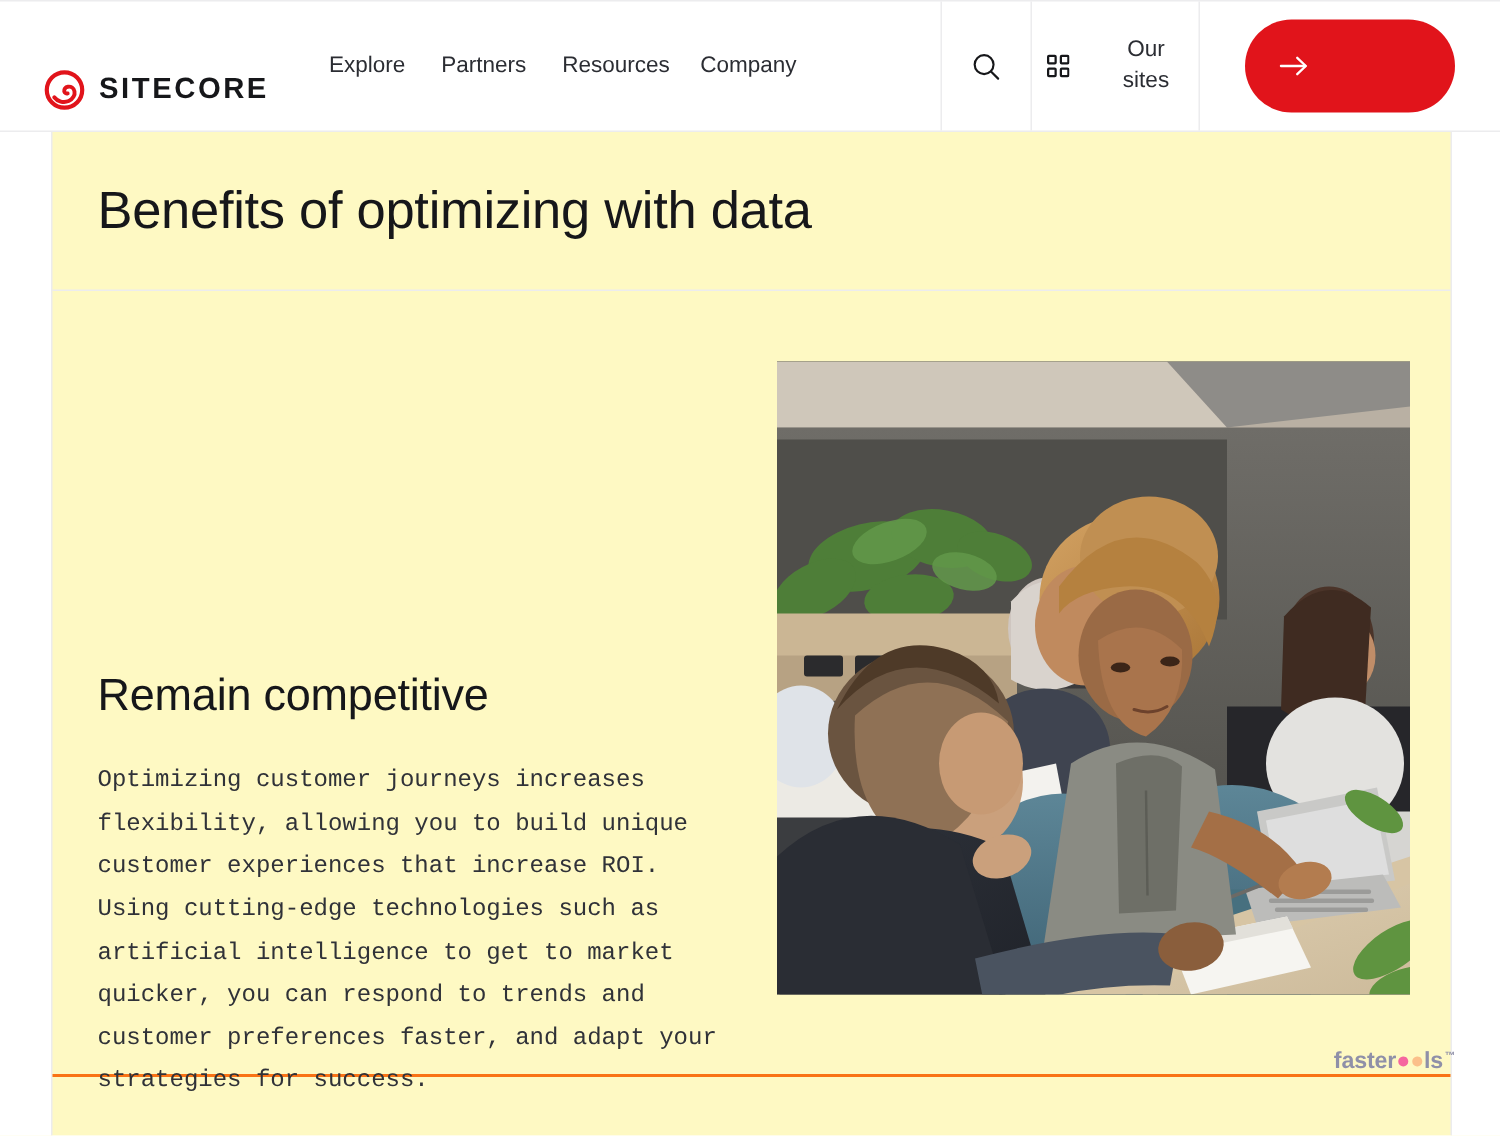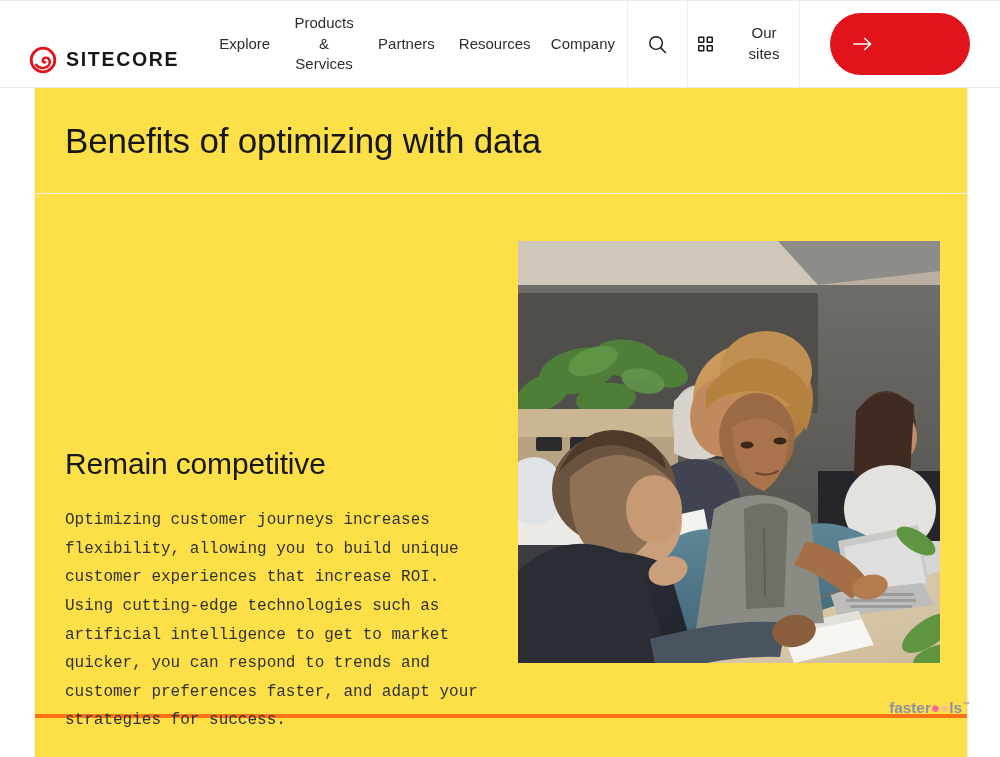--- a/index.html
+++ b/index.html
@@ -138,21 +138,21 @@
 
   
   .content-shell {
     position: absolute;
     top: 88px;
     left: 34px;
     width: 934px;
     height: 669px;
     border-left: 1px solid #ececee;
     border-right: 1px solid #ececee;
-    background: #fde047;
+    background: #fef9c3;
   }
 
   .title-band {
     height: 106px;
     border-bottom: 1px solid #ececee;
     display: flex;
     align-items: center;
     padding-left: 30px;
   }
 
@@ -160,21 +160,21 @@
     font-size: 35px;
     font-weight: 400;
     color: #16171a;
     letter-spacing: -0.2px;
     line-height: 1.2;
   }
 
   .feature-band {
     position: relative;
     height: 524px;
-    border-bottom: 4px solid #f97316;
+    border-bottom: 2px solid #f97316;
   }
 
   .feature-inner {
     display: flex;
     align-items: flex-start;
     height: 100%;
   }
 
   .feature-copy {
     width: 450px;
@@ -257,21 +257,20 @@
     <a class="brand">
       <svg class="brand-mark" viewBox="0 0 32 32" aria-hidden="true">
         <circle cx="16" cy="16" r="13.5" fill="none" stroke="#E1141B" stroke-width="3.2"></circle>
         <path d="M8.2 21.5c2.4 3.2 7 4.6 11 2.9 3.2-1.4 5-4.6 4.4-7.4-.5-2.4-2.7-3.9-5-3.5-2 .35-3.1 2-2.8 3.5.25 1.25 1.5 1.9 2.6 1.6" fill="none" stroke="#E1141B" stroke-width="3" stroke-linecap="round"></path>
       </svg>
       <span class="brand-word">SITECORE</span>
     </a>
 
     <nav class="main-nav">
       <div class="nav-item">Explore</div>
-      <div class="nav-item wide">Products &amp; Services</div>
       <div class="nav-item">Partners</div>
       <div class="nav-item">Resources</div>
       <div class="nav-item">Company</div>
     </nav>
 
     <div class="header-action search">
       <svg width="21" height="21" viewBox="0 0 22 22" aria-hidden="true">
         <circle cx="9.5" cy="9.5" r="6.6" fill="none" stroke="#16171a" stroke-width="1.5"></circle>
         <line x1="14.3" y1="14.3" x2="19.3" y2="19.3" stroke="#16171a" stroke-width="1.5" stroke-linecap="round"></line>
       </svg>

